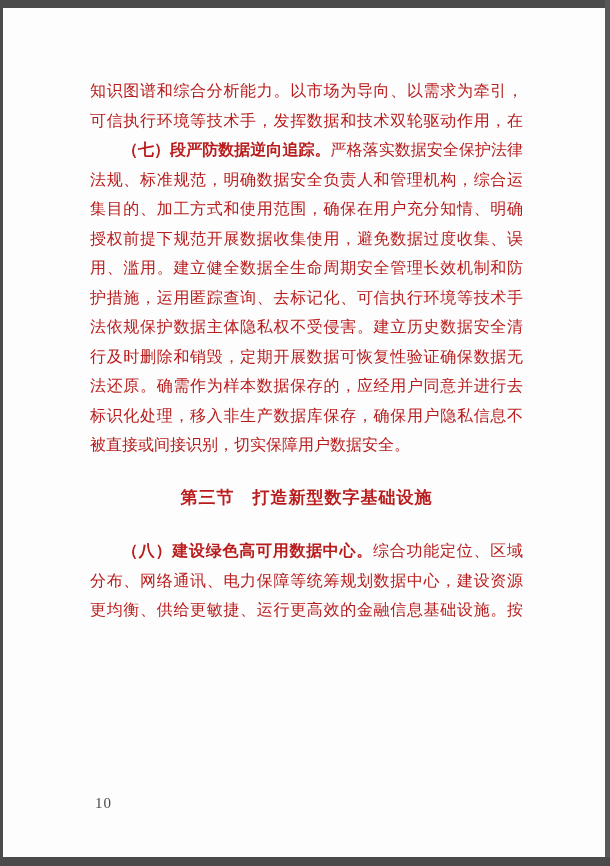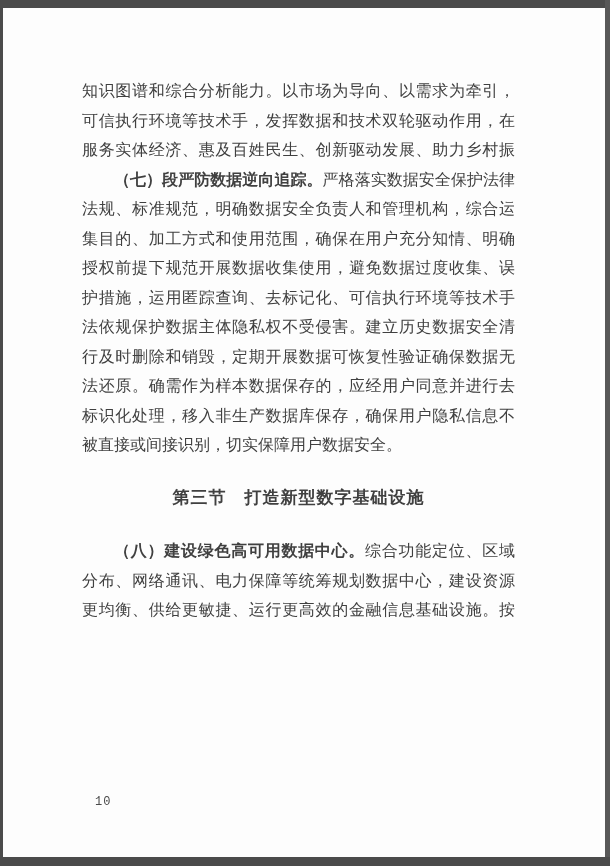--- a/index.html
+++ b/index.html
@@ -9,65 +9,64 @@
     background:#fdfdfd;
     overflow:hidden;
     font-family:"Liberation Serif", serif;
   }
   .border-top{position:absolute;top:0;left:0;width:610px;height:8px;background:#4b4b4b;}
   .border-bottom{position:absolute;bottom:0;left:0;width:610px;height:9px;background:#4b4b4b;}
   .border-left{position:absolute;top:0;bottom:0;left:0;width:3px;background:#4b4b4b;}
   .border-right{position:absolute;top:0;bottom:0;right:0;width:5px;background:#585858;}
   .text-block{
     position:absolute;
-    left:82px;top:76px;width:433px;
-    color:#404040;
+    left:90px;top:76px;width:433px;
+    color:#b91c1c;
     font-size:16px;
   }
   .line{
     height:29.5px;
     line-height:29.5px;
     overflow:hidden;
   }
   .line.justify{
     text-align:justify;
     text-align-last:justify;
     text-justify:inter-character;
   }
   .line.left{text-align:left;text-align-last:left;}
   .line.center{text-align:right;text-align-last:center;}
   .line.indent{text-indent:2em;}
   .line.heading{font-weight:bold;font-size:17px;letter-spacing:1px;}
   .seg-bold{font-weight:bold;}
   .page-number{
     position:absolute;
     left:95px;top:795px;
-    font-size:12px;
+    font-size:15px;
     color:#4a4a4a;
     letter-spacing:1px;
-    font-family:Liberation Mono, monospace;
   }
 </style>
 </head>
 <body>
 
 <div class="scan-page">
   <div class="border-top"></div>
   <div class="border-left"></div>
   <div class="border-right"></div>
   <div class="border-bottom"></div>
 
   <div class="text-block">
       <div class="line justify"><span>知识图谱和综合分析能力。以市场为导向、以需求为牵引，</span></div>
       <div class="line justify"><span>可信执行环境等技术手，发挥数据和技术双轮驱动作用，在</span></div>
-      <div class="line justify"><span>服务实体经济、惠及百姓民生、创新驱动发展、助力乡村振</span></div>
       <div class="line justify indent"><span class="seg-bold">（七）段严防数据逆向追踪。</span><span>严格落实数据安全保护法律</span></div>
       <div class="line justify"><span>法规、标准规范，明确数据安全负责人和管理机构，综合运</span></div>
       <div class="line justify"><span>集目的、加工方式和使用范围，确保在用户充分知情、明确</span></div>
       <div class="line justify"><span>授权前提下规范开展数据收集使用，避免数据过度收集、误</span></div>
+      <div class="line justify"><span>用、滥用。建立健全数据全生命周期安全管理长效机制和防</span></div>
       <div class="line justify"><span>护措施，运用匿踪查询、去标记化、可信执行环境等技术手</span></div>
       <div class="line justify"><span>法依规保护数据主体隐私权不受侵害。建立历史数据安全清</span></div>
       <div class="line justify"><span>行及时删除和销毁，定期开展数据可恢复性验证确保数据无</span></div>
       <div class="line justify"><span>法还原。确需作为样本数据保存的，应经用户同意并进行去</span></div>
       <div class="line justify"><span>标识化处理，移入非生产数据库保存，确保用户隐私信息不</span></div>
       <div class="line left"><span>被直接或间接识别，切实保障用户数据安全。</span></div>
       <div class="line center heading" style="margin-top: 23px;"><span class="seg-bold">第三节　打造新型数字基础设施</span></div>
       <div class="line justify indent" style="margin-top: 24px;"><span class="seg-bold">（八）建设绿色高可用数据中心。</span><span>综合功能定位、区域</span></div>
       <div class="line justify"><span>分布、网络通讯、电力保障等统筹规划数据中心，建设资源</span></div>
       <div class="line justify"><span>更均衡、供给更敏捷、运行更高效的金融信息基础设施。按</span></div>

